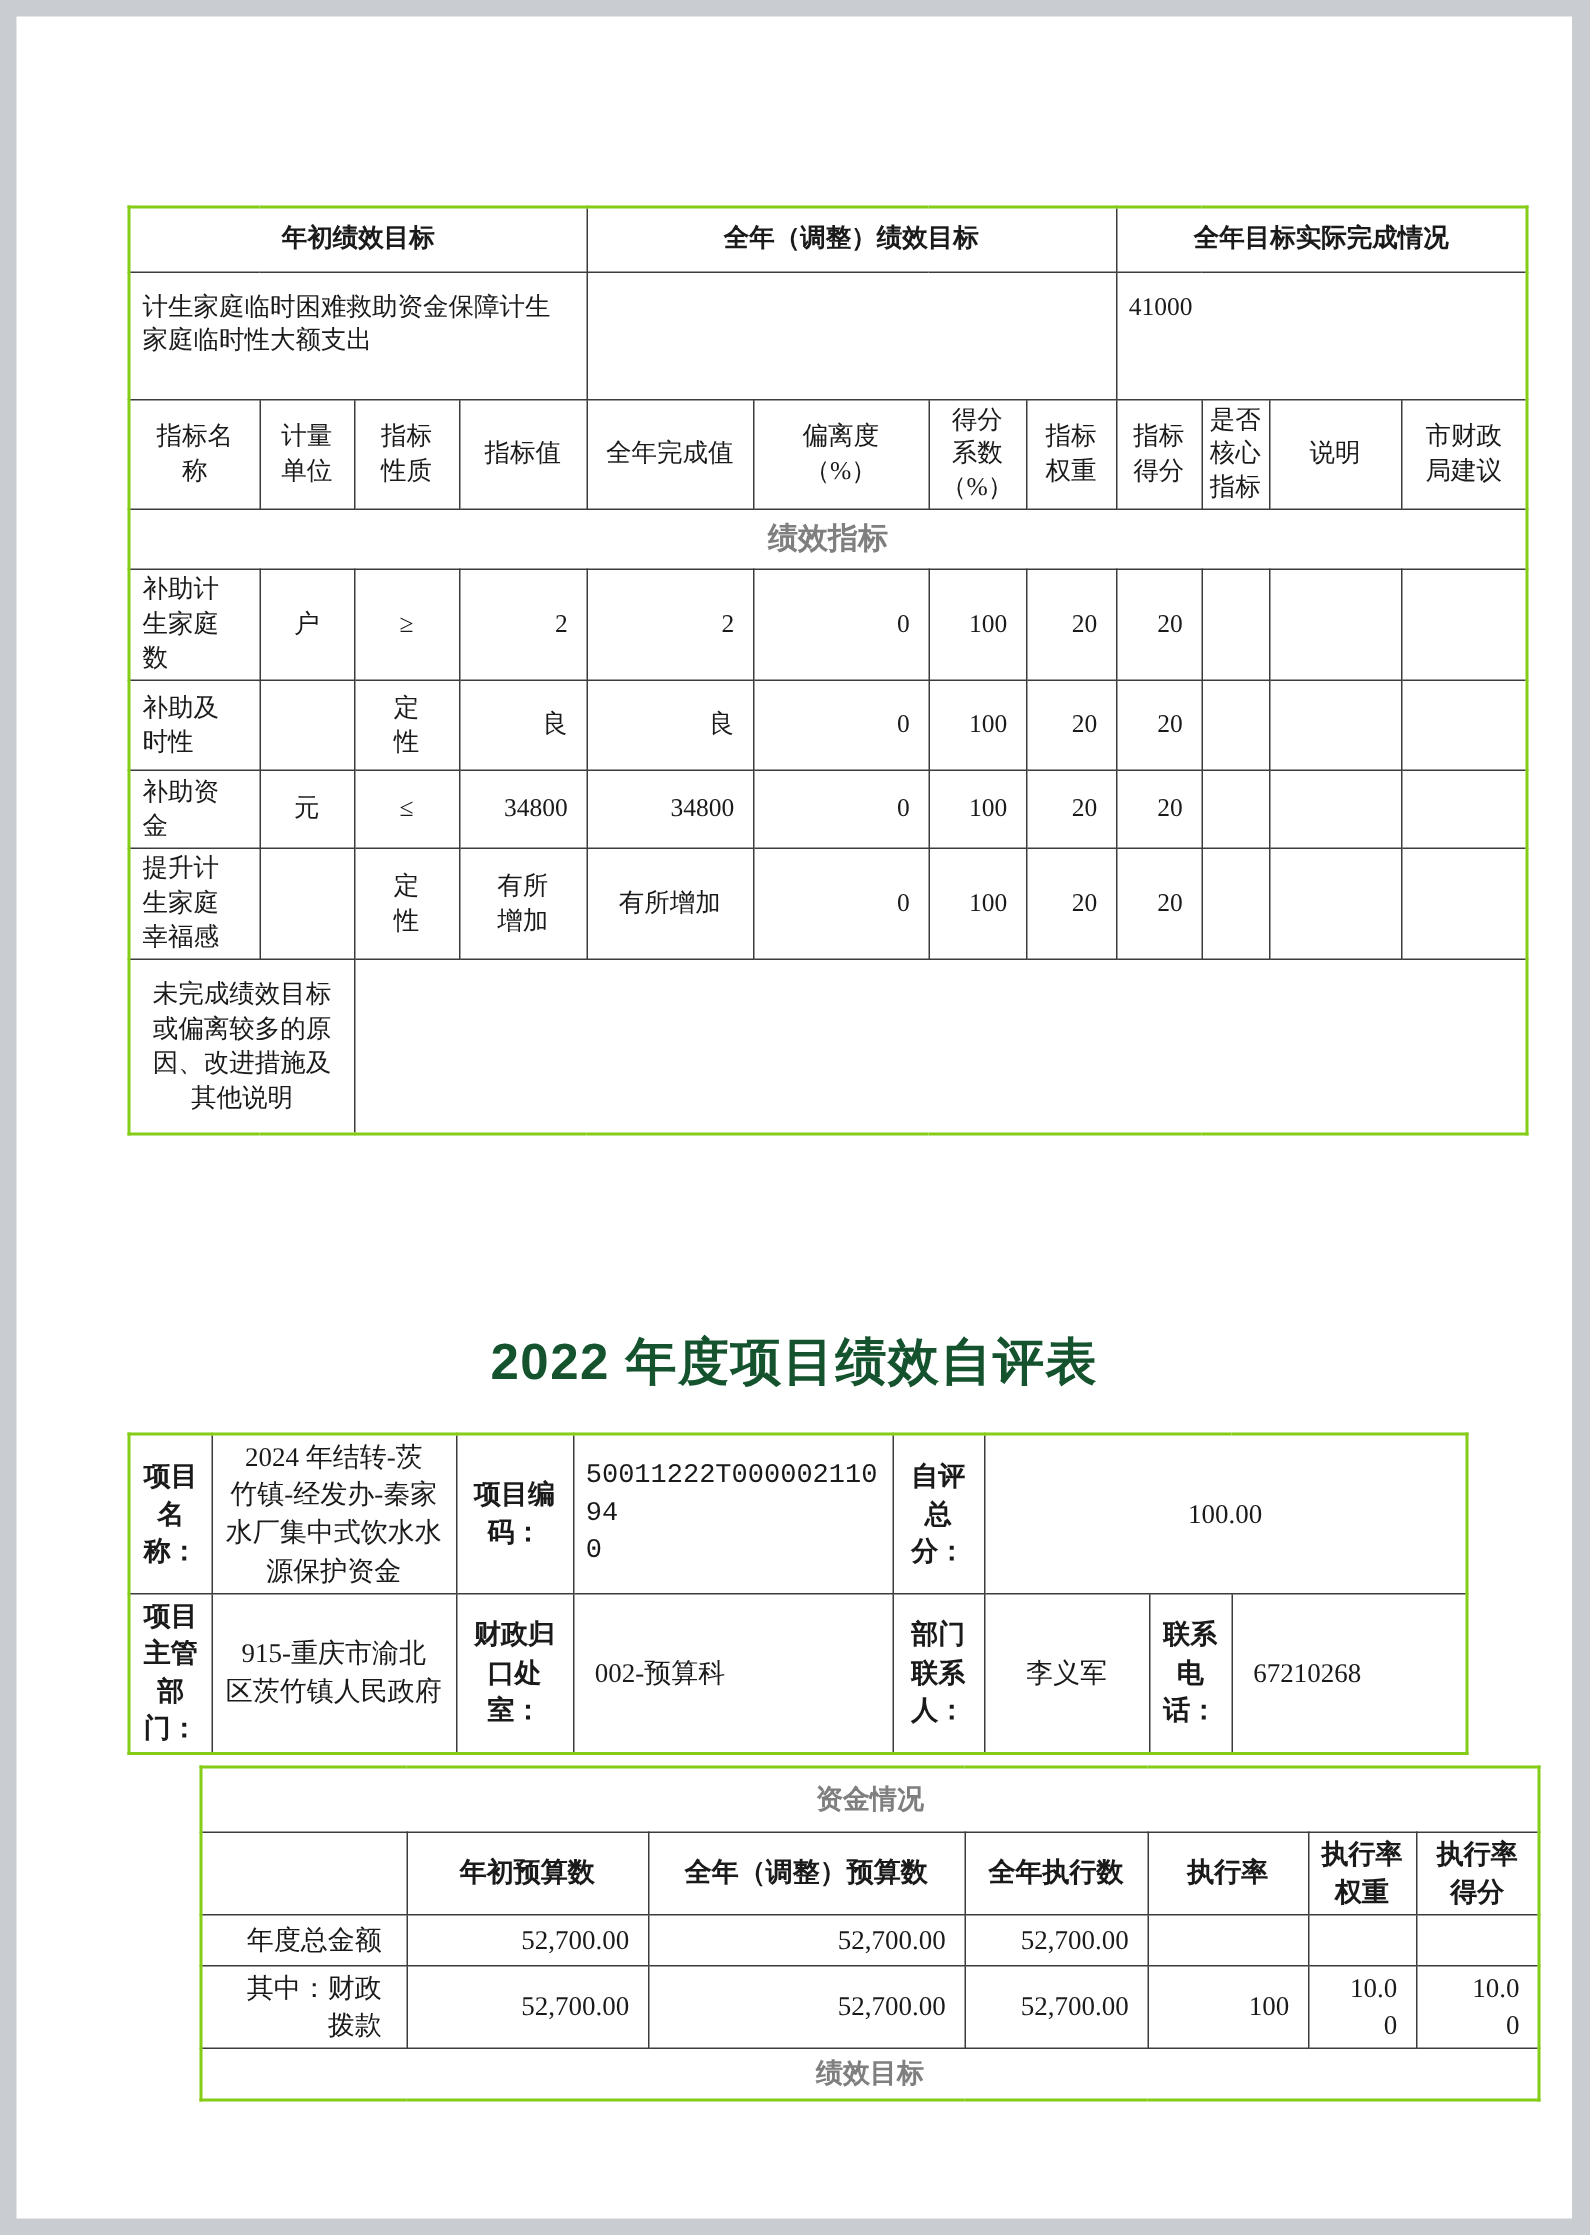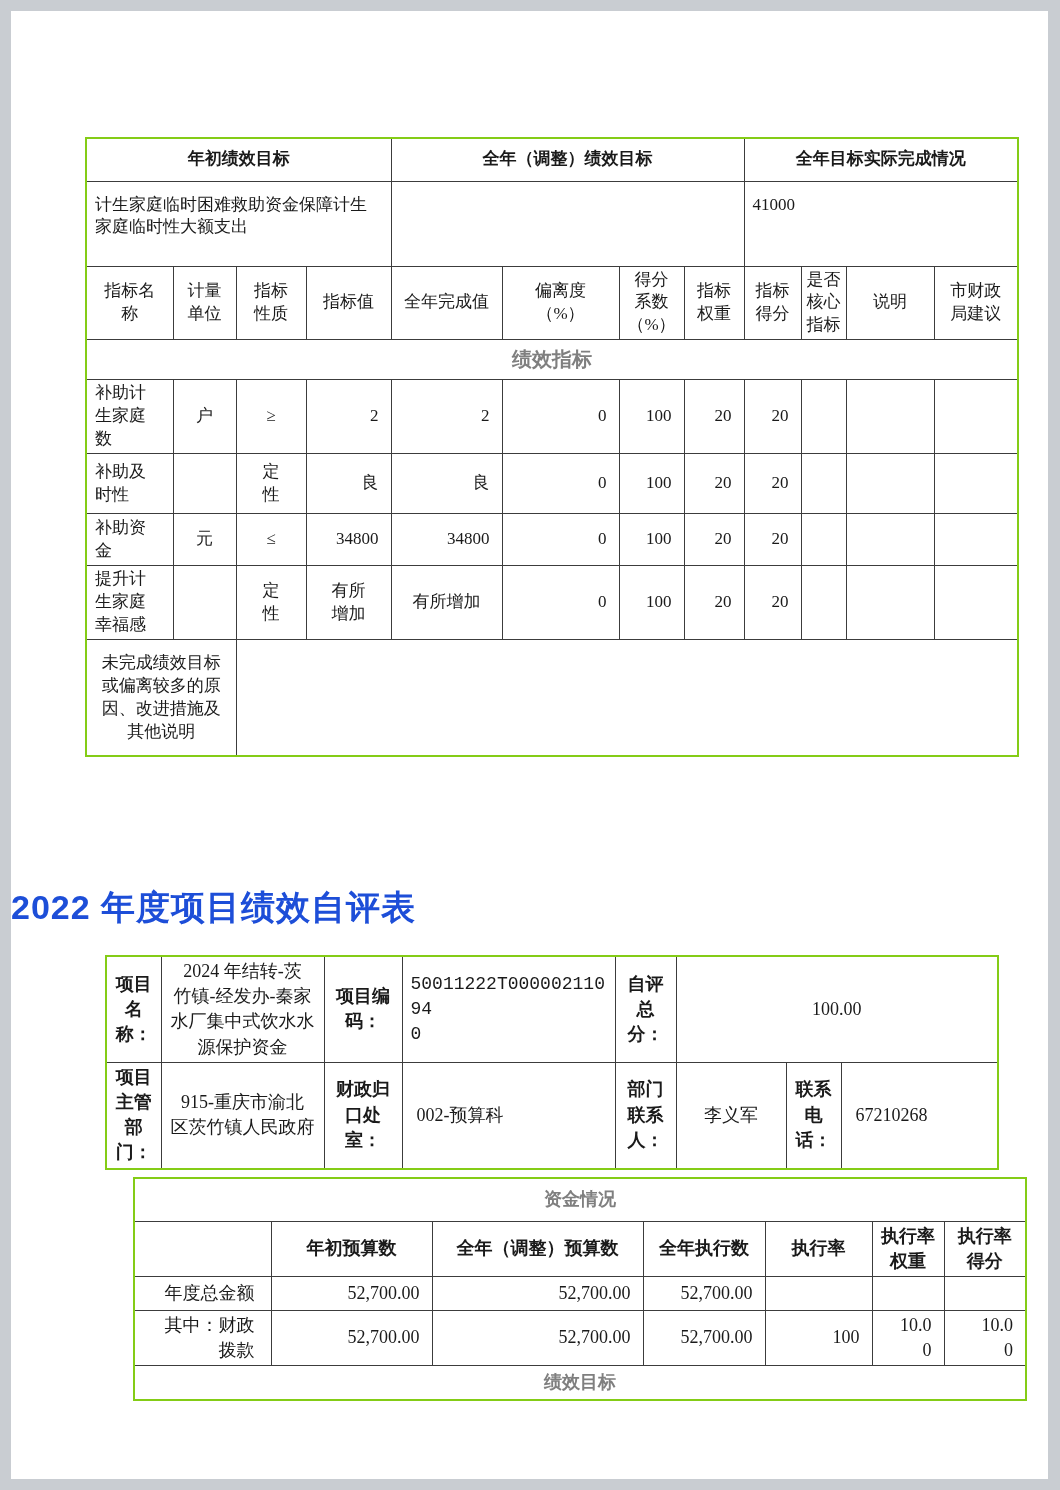--- a/index.html
+++ b/index.html
@@ -17,41 +17,42 @@
   td{
     border:1px solid #3c3c3c;
     white-space:pre-line;
     vertical-align:middle;
     font-size:17px;line-height:1.35;
     overflow:hidden;
     padding:2px 4px;
   }
   .tbl{position:absolute;border:2px solid #84cc16;}
   #table1{left:74px;top:126px;width:932px;}
-  #table2a{left:74px;top:944px;width:892px;margin-left:20px;}
+  #table2a{left:74px;top:944px;width:892px;}
   #table2b{left:74px;top:1166px;width:892px;margin-left:48px;}
   .bold{font-weight:bold;}
   .ctr{text-align:center;}
   .left{text-align:left;padding-left:8px;padding-right:6px;}
   .right{text-align:right;padding-right:12px;}
   .top{vertical-align:top;padding-top:12px;}
   .band{
     font-family:"Liberation Sans","DejaVu Sans",sans-serif;
     font-weight:bold;color:#7f7f7f;font-size:20px;text-align:center;
   }
   .t2 td{font-size:18px;line-height:1.4;}
   .label{font-weight:bold;text-align:center;}
   .hdr{font-weight:bold;text-align:center;}
   .breakall{word-break:break-all;font-family:Liberation Mono, monospace;}
   .rpad16{padding-right:16px;}
   .lpad14{padding-left:14px;}
   .page-title{
     position:absolute;left:0;top:874px;width:1037px;
+    text-align:center;
     font-family:"Liberation Sans","DejaVu Sans",sans-serif;
-    font-weight:bold;font-size:34px;color:#1d4ed8;
+    font-weight:bold;font-size:34px;color:#14532d;
     letter-spacing:1px;
   }
 </style>
 </head>
 <body>
 
 <div class="sheet">
 
   <table id="table1" class="tbl">
     <colgroup>

